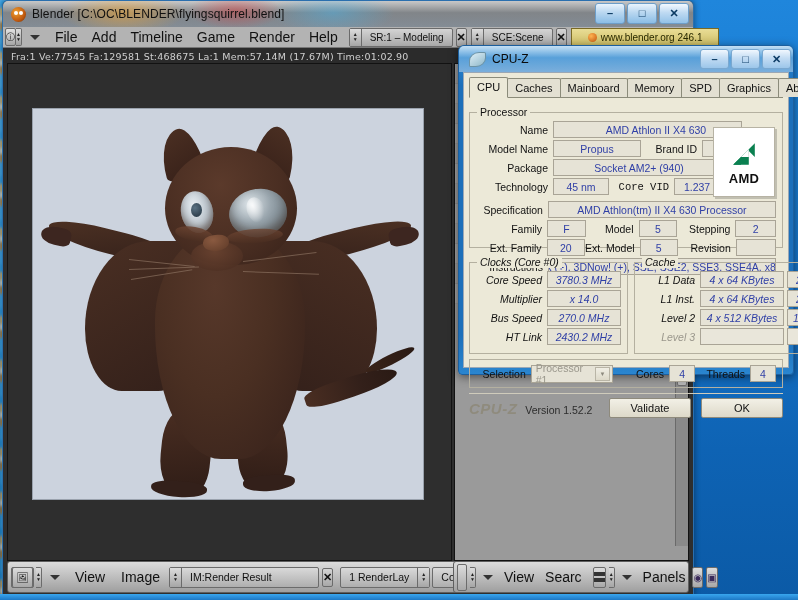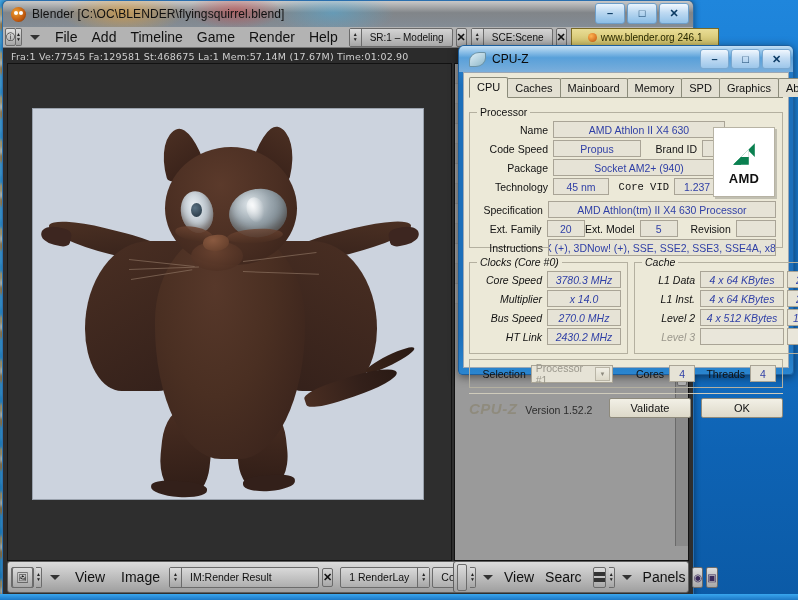--- a/index.html
+++ b/index.html
@@ -694,25 +694,25 @@
         <svg id="amd-mark" viewBox="0 0 100 100">
           <path d="M14 86 L40 60 L40 86 Z" fill="#0a8050"></path>
           <path d="M14 86 L86 14 L86 60 L66 40 L66 86 Z" fill="#0a8050"></path>
           <path d="M40 60 L66 34 L66 60 Z" fill="#ffffff"></path>
         </svg>
         <div id="amd-text">AMD</div>
       </div>
 
       <div class="cz-row">
         <div class="cz-lbl" style="width:72px;">Name</div>
-        <div class="cz-val" style="width:170px;">AMD Athlon II X4 630</div>
+        <div class="cz-val" style="width:170px;padding-left:17px;">AMD Athlon II X4 630</div>
       </div>
 
       <div class="cz-row">
-        <div class="cz-lbl" style="width:72px;">Code Speed</div>
+        <div class="cz-lbl" style="width:72px;">Model Name</div>
         <div class="cz-val" style="width:86px;">Propus</div>
         <div class="cz-lbl" style="width:56px;">Brand ID</div>
         <div class="cz-val" style="width:26px;">8</div>
       </div>
 
       <div class="cz-row">
         <div class="cz-lbl" style="width:72px;">Package</div>
         <div class="cz-val" style="width:170px;">Socket AM2+ (940)</div>
       </div>
 
@@ -721,20 +721,28 @@
         <div class="cz-val" style="width:54px;">45 nm</div>
         <div class="cz-lbl" style="width:60px;font-family:Liberation Mono, monospace;">Core VID</div>
         <div class="cz-val" style="width:54px;">1.237 V</div>
       </div>
 
       <div class="cz-row" style="margin-top:6px;">
         <div class="cz-lbl" style="width:72px;">Specification</div>
         <div class="cz-val" style="width:243px;">AMD Athlon(tm) II X4 630 Processor</div>
       </div>
 
+      <div class="cz-row">
+        <div class="cz-lbl" style="width:72px;">Family</div>
+        <div class="cz-val" style="width:40px;">F</div>
+        <div class="cz-lbl" style="width:52px;">Model</div>
+        <div class="cz-val" style="width:40px;">5</div>
+        <div class="cz-lbl" style="width:58px;">Stepping</div>
+        <div class="cz-val" style="width:42px;">2</div>
+      </div>
 
       <div class="cz-row">
         <div class="cz-lbl" style="width:72px;">Ext. Family</div>
         <div class="cz-val" style="width:40px;">20</div>
         <div class="cz-lbl" style="width:52px;">Ext. Model</div>
         <div class="cz-val" style="width:40px;">5</div>
         <div class="cz-lbl" style="width:58px;">Revision</div>
         <div class="cz-val" style="width:42px;"></div>
       </div>
 

